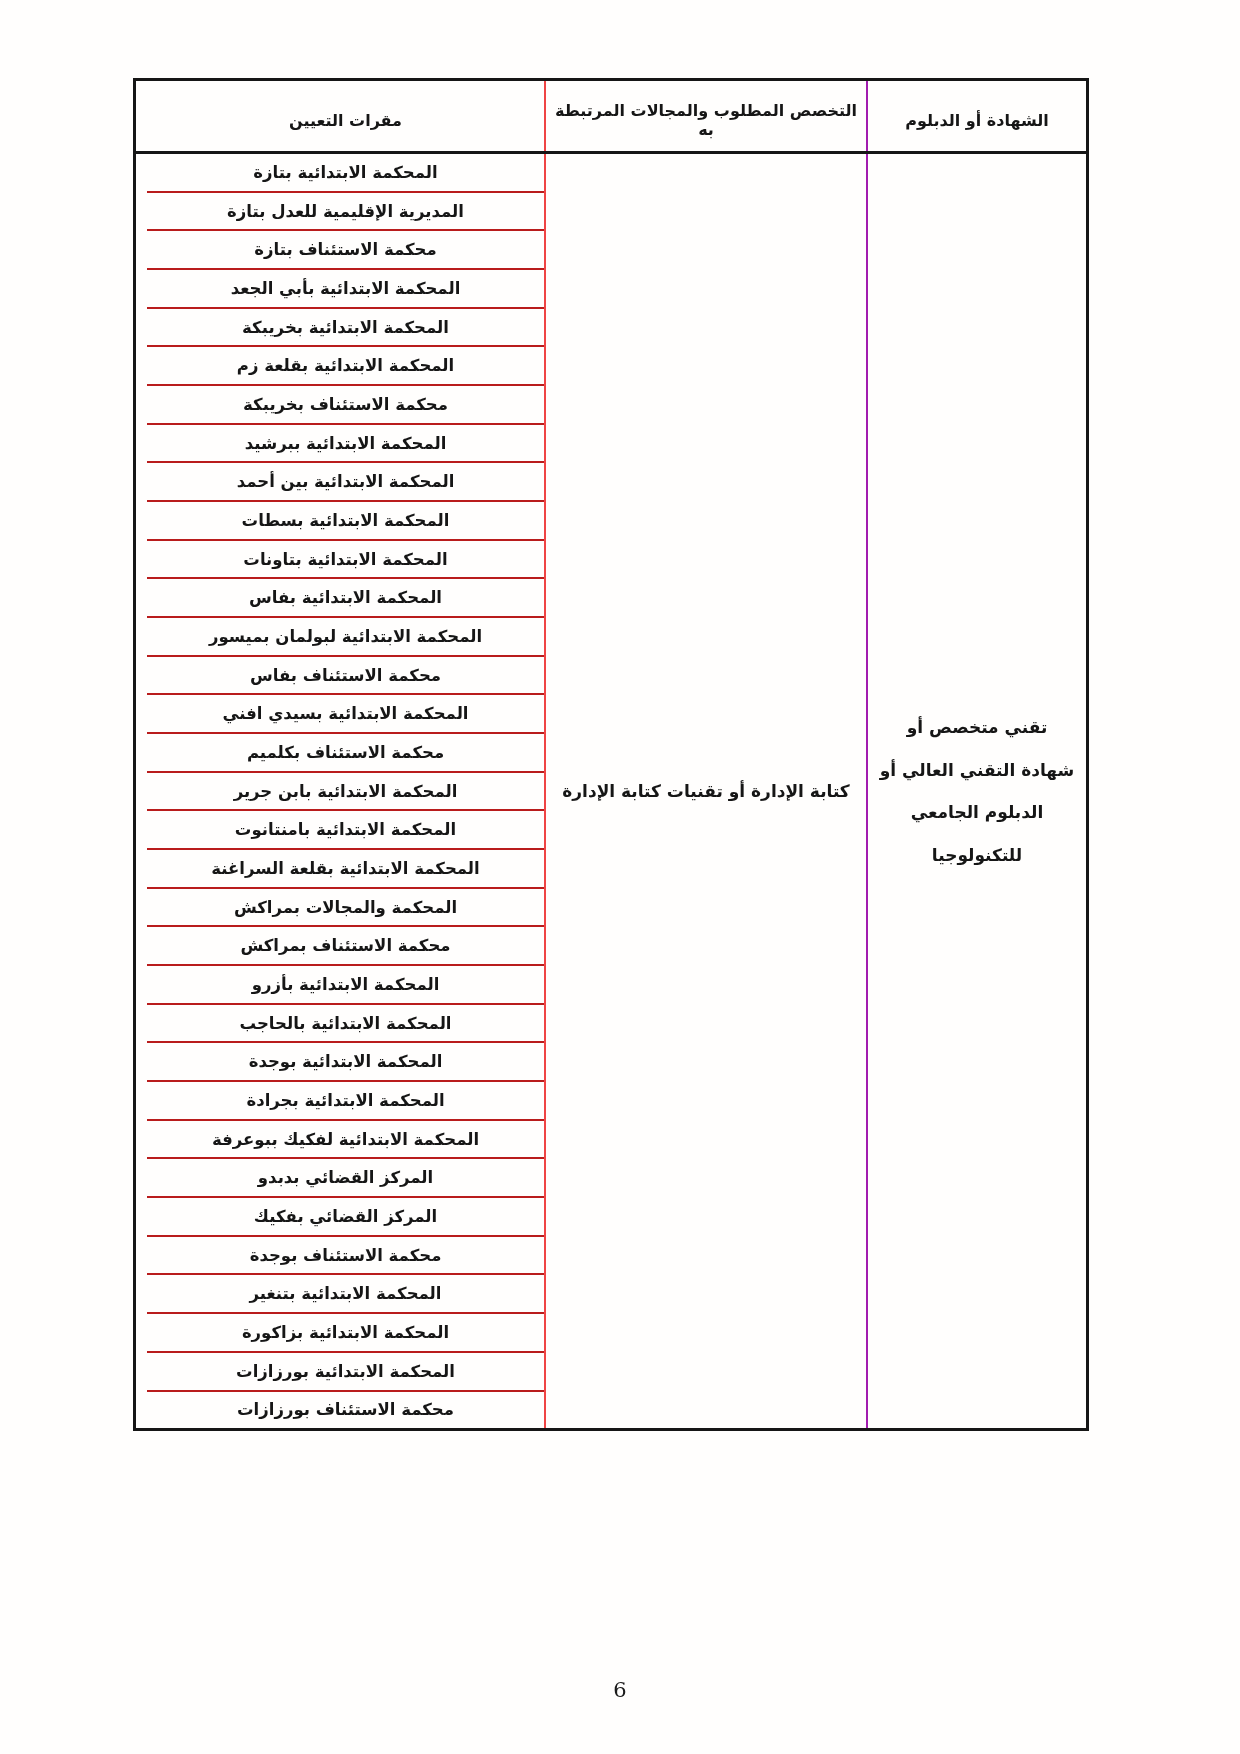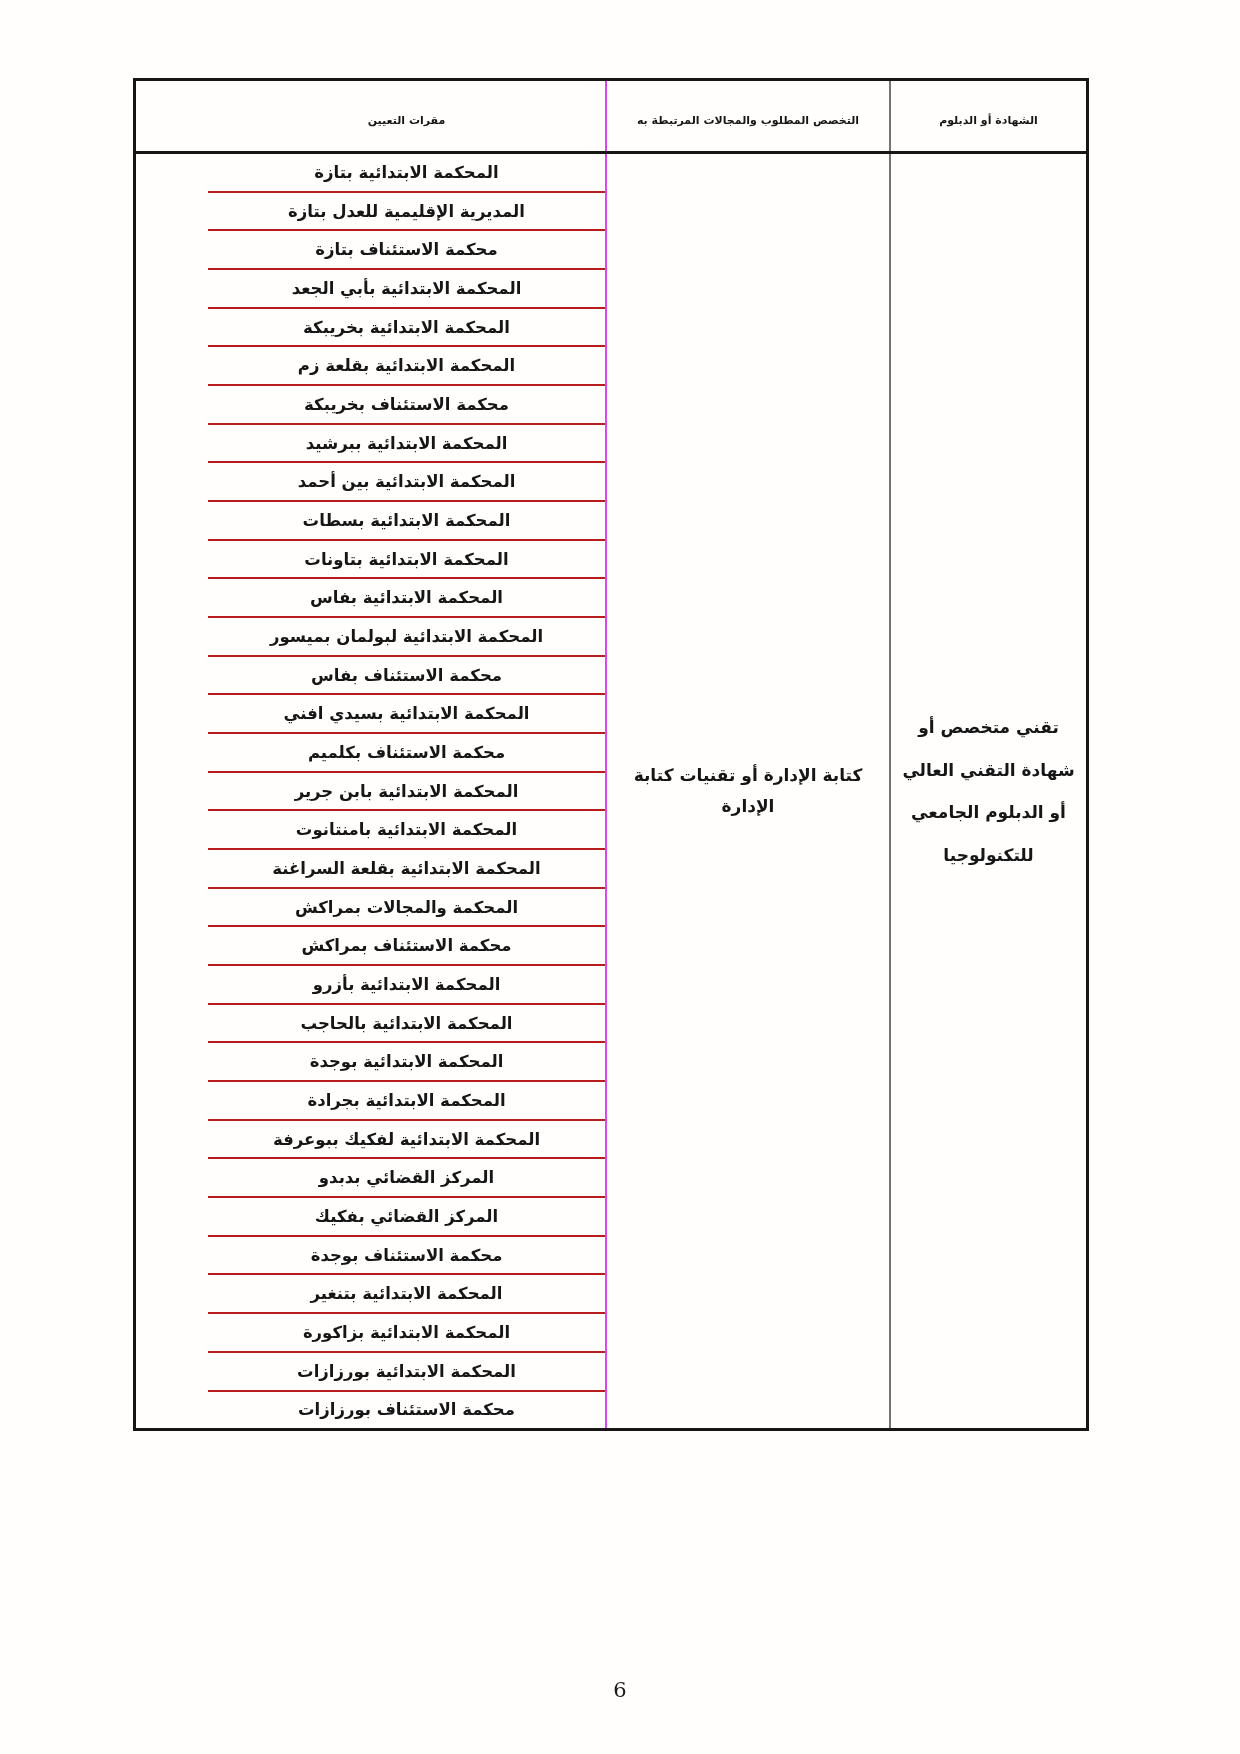--- a/index.html
+++ b/index.html
@@ -30,31 +30,31 @@
     flex-direction: row; 
     height: 70px;
     border-bottom: 3px solid #161616;
   }
   .h-cell {
     display: flex;
     align-items: center;
     justify-content: center;
     text-align: center;
     font-weight: bold;
-    font-size: 11px;
+    font-size: 16px;
     padding: 12px 8px 4px 8px;
     box-sizing: border-box;
   }
   .body-row {
     display: flex;
     flex-direction: row;
     height: 1274px;
   }
-  .col-cert { width: 197px; border-left: 2px solid #737373; box-sizing: border-box; }
-  .col-spec { width: 284px; border-left: 2px solid #d946ef; box-sizing: border-box; }
+  .col-cert { width: 220px; border-left: 2px solid #a21caf; box-sizing: border-box; }
+  .col-spec { width: 322px; border-left: 2px solid #ef4444; box-sizing: border-box; }
   .col-loc  { width: 397px; box-sizing: border-box; }
   .merged-cell {
     display: flex;
     align-items: center;
     justify-content: center;
     text-align: center;
     font-weight: bold;
     font-size: 17px;
     padding: 5px 10px;
     box-sizing: border-box;

